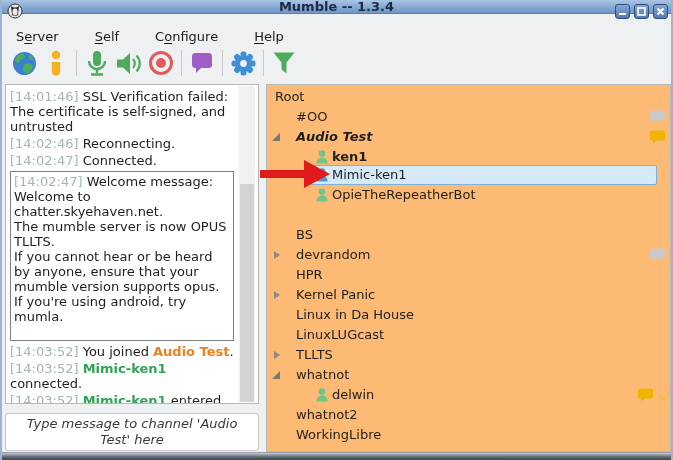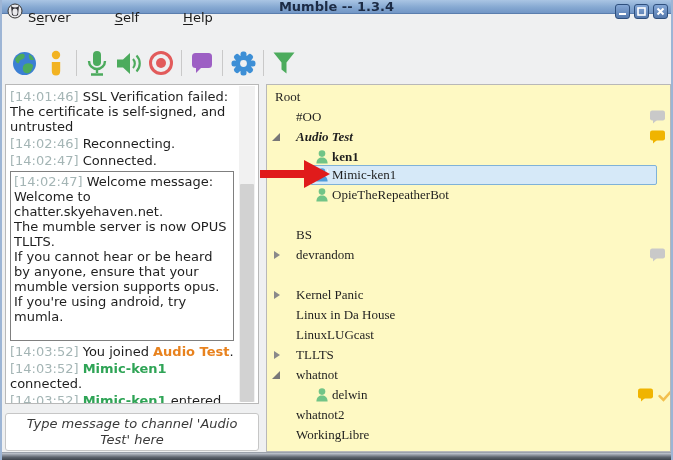--- a/index.html
+++ b/index.html
@@ -23,22 +23,22 @@
   }
   .appicon { position:absolute; left:5px; top:3px; width:16px; height:16px; }
   .winbtns { position:absolute; right:3px; top:4px; display:flex; gap:4px; }
   .wbtn {
     width:15px; height:15px; border:1px solid #2e4f7d; border-radius:3px;
     background:linear-gradient(#84a7d6,#5579ad);
     display:flex; align-items:center; justify-content:center;
   }
   
   .menubar {
-    position:absolute; left:0; top:6px; right:0; height:22px;
-    display:flex; align-items:center; padding-left:12px; gap:16px;
+    position:absolute; left:0; top:25px; right:0; height:22px;
+    display:flex; align-items:center; gap:8px;
   }
   .menu-item { padding:2px 14px; color:#1a1a1a; }
   .menu-item u { text-underline-offset:2px; }
   
   .toolbar {
     position:absolute; left:0; top:45px; right:0; height:36px;
     display:flex; align-items:center; padding-left:6px;
   }
   .tbtn { width:32px; height:30px; display:flex; align-items:center; justify-content:center; }
   .tsep { width:1px; height:26px; background:#c9c9c9; margin:0 4px; }
@@ -61,21 +61,21 @@
   }
   .vthumb { position:absolute; left:1px; right:1px; top:98px; height:218px; background:#d2d2d2; border-radius:1px; }
   .msg-input {
     position:absolute; left:3px; top:413px; width:254px; height:38px;
     background:#fff; border:1px solid #c6c6c6; border-radius:3px;
     font-style:italic; color:#3a3a3a; text-align:center;
     padding:2px 10px; line-height:16px; font-size:13px;
   }
   .tree-panel {
     position:absolute; left:264px; top:84px; width:405px; height:368px;
-    background:#fef9c3; border:1px solid #b8b8b8; overflow:hidden;font-family:Liberation Serif, serif;
+    background:#fdba74; border:1px solid #b8b8b8; overflow:hidden;
   }
   .trow { position:absolute; left:1px; right:1px; height:20px; }
   .tlabel { position:absolute; top:2px; white-space:nowrap; color:#1f1f1f; }
   .lvl0 .tlabel { left:7px; }
   .lvl1 .tlabel { left:28px;text-align:center; }
   .lvl2 .tlabel { left:64px; }
   .b { font-weight:bold; } .i { font-style:italic; }
   .arrow-c {
     position:absolute; left:6px; top:6px; width:0; height:0;
     border-left:6px solid #8a8a8a; border-top:4px solid transparent; border-bottom:4px solid transparent;
@@ -140,20 +140,21 @@
       <svg width="9" height="9" viewBox="0 0 9 9">
           <path d="M1.5 1.5 L7.5 7.5 M7.5 1.5 L1.5 7.5" stroke="#fff" stroke-width="2"></path>
         </svg>
     </div>
   </div>
 </div>
 
 <div class="menubar">
   <span class="menu-item"><span>S</span><u>e</u><span>rver</span></span>
   <span class="menu-item"><span></span><u>S</u><span>elf</span></span>
+  <span class="menu-item"><span>C</span><u>o</u><span>nfigure</span></span>
   <span class="menu-item"><span></span><u>H</u><span>elp</span></span>
 </div>
 
 <div class="toolbar">
   <div class="tbtn">
     <svg width="27" height="27" viewBox="0 0 27 27">
       <circle cx="13.5" cy="13.5" r="11.5" fill="#3b7fd4"></circle>
       <path d="M4 9 q4-6 9-5 q2 3-1 5 q-4 1-4 4 q-3 1-4-4z" fill="#4cab5d"></path>
       <path d="M14 14 q5-2 8 1 q0 5-4 8 q-5 1-6-3 q-1-4 2-6z" fill="#4cab5d"></path>
       <path d="M18 4 q4 2 5 6 l-4 0 q-2-3-1-6z" fill="#4cab5d"></path>
@@ -288,20 +289,23 @@
   </div>
 
   <div class="trow lvl1" style="top:160px">
     <span class="arrow-c"></span>
     <span class="tlabel">devrandom</span>
     <svg class="rbadge1" width="17" height="14" viewBox="0 0 16 14" fill="#c9c9c9">
         <use href="#bubble"></use>
       </svg>
   </div>
 
+  <div class="trow lvl1" style="top:180px">
+    <span class="tlabel">HPR</span>
+  </div>
 
   <div class="trow lvl1" style="top:200px">
     <span class="arrow-c"></span>
     <span class="tlabel">Kernel Panic</span>
   </div>
 
   <div class="trow lvl1" style="top:220px">
     <span class="tlabel">Linux in Da House</span>
   </div>
 

